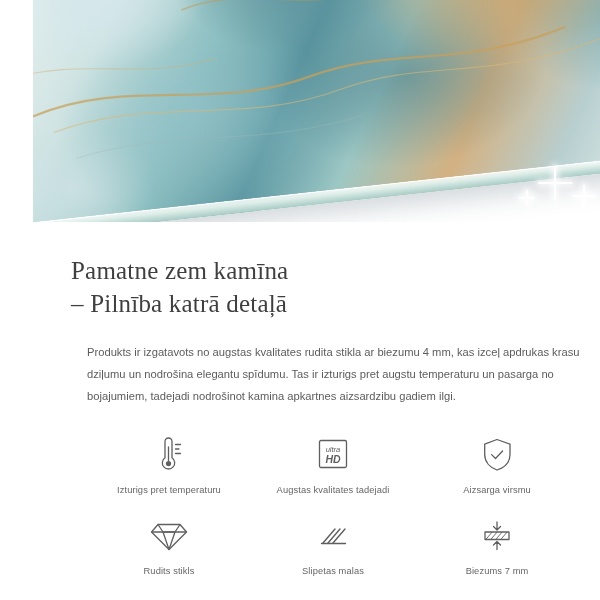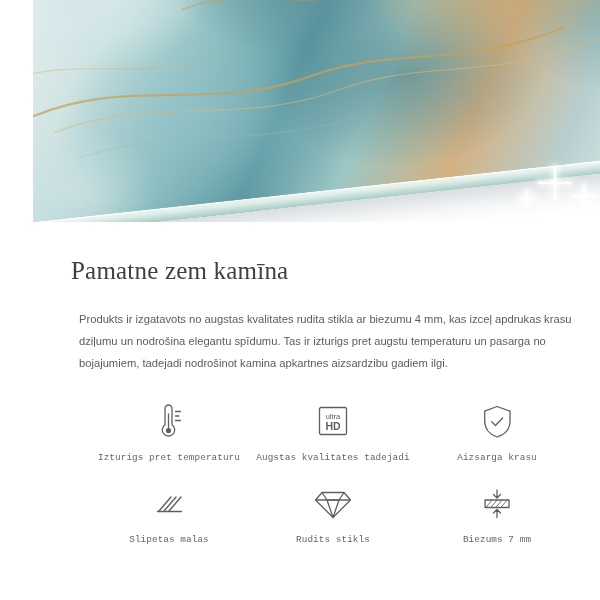--- a/index.html
+++ b/index.html
@@ -108,21 +108,21 @@
     line-height: 1.32;
     font-weight: 400;
     color: #3f3f3f;
     margin: 14px 0 0 0;
     letter-spacing: 0.2px;
   }
   .headline .line2 {
     display: block;
   }
   .body-copy {
-    margin: 22px 0 0 8px;
+    margin: 22px 0 0 16px;
     font-size: 11.2px;
     line-height: 1.95;
     color: #5c5c5c;
     max-width: 540px;
   }
 
   
   .features {
     margin-top: 26px;
     display: grid;
@@ -135,28 +135,28 @@
     flex-direction: column;
     align-items: center;
     justify-content: flex-start;
   }
   .feature-icon {
     height: 42px;
     display: flex;
     align-items: center;
     justify-content: flex-end;
     color: #5f5f5f;
+    font-style: italic;
   }
   .feature-label {
     margin-top: 9px;
     font-size: 9.3px;
     color: #656565;
     text-align: center;
     letter-spacing: 0.1px;
-    font-family: Liberation Mono, monospace;
   }
   svg { display: block; }
 </style>
 </head>
 <body>
 
 <div class="page">
 
   <div class="hero">
     <div class="hero-panel">
@@ -173,20 +173,21 @@
       <div class="hero-edge"></div>
     </div>
     <span class="sparkle sp1"></span>
     <span class="sparkle sp2"></span>
     <span class="sparkle sp3"></span>
   </div>
 
   <div class="content">
     <h1 class="headline">
       <span>Pamatne zem kamīna</span>
+      <span class="line2">– Pilnība katrā detaļā</span>
     </h1>
 
     <p class="body-copy">Produkts ir izgatavots no augstas kvalitates rudita stikla ar biezumu 4 mm, kas izceļ apdrukas krasu dziļumu un nodrošina elegantu spīdumu. Tas ir izturigs pret augstu temperaturu un pasarga no bojajumiem, tadejadi nodrošinot kamina apkartnes aizsardzibu gadiem ilgi.</p>
 
     <div class="features">
 
       <div class="feature">
         <div class="feature-icon">
           <svg width="34" height="40" viewBox="0 0 34 40" fill="none" stroke="#5f5f5f" stroke-width="1.3" stroke-linecap="round">
             <path d="M13 6.5a3.5 3.5 0 0 1 7 0v16.2a6.2 6.2 0 1 1-7 0V6.5z"></path>
@@ -209,49 +210,49 @@
         <div class="feature-label">Augstas kvalitates tadejadi</div>
       </div>
 
       <div class="feature">
         <div class="feature-icon">
           <svg width="36" height="40" viewBox="0 0 36 40" fill="none" stroke="#5f5f5f" stroke-width="1.3" stroke-linecap="round" stroke-linejoin="round">
             <path d="M18 4.5 31 9.2v10.2c0 7.4-5.3 13-13 15.6C11 32.4 5.7 26.8 5.7 19.4V9.2L18 4.5z"></path>
             <path d="M12.6 19.6l3.9 3.9 7.1-7.5"></path>
           </svg>
         </div>
-        <div class="feature-label">Aizsarga krasu</div>
+        <div class="feature-label">Aizsarga virsmu</div>
+      </div>
+
+      <div class="feature">
+        <div class="feature-icon">
+          <svg width="40" height="36" viewBox="0 0 40 36" fill="none" stroke="#5f5f5f" stroke-width="1.3" stroke-linejoin="round">
+            <path d="M9 6.5h22l6.5 7.5L20 31.5 2.5 14 9 6.5z"></path>
+            <path d="M2.5 14h35"></path>
+            <path d="M9 6.5 14 14l6 17.5L26 14l5-7.5"></path>
+            <path d="M14 14h12"></path>
+          </svg>
+        </div>
+        <div class="feature-label">Rudits stikls</div>
       </div>
 
       <div class="feature">
         <div class="feature-icon">
           <svg width="40" height="34" viewBox="0 0 40 34" fill="none" stroke="#5f5f5f" stroke-width="1.4" stroke-linecap="round">
             <path d="M10 24 22 10"></path>
             <path d="M15 24 27 10"></path>
             <path d="M20 24 32 10"></path>
             <path d="M8.5 24.5h24"></path>
           </svg>
         </div>
         <div class="feature-label">Slipetas malas</div>
       </div>
 
       <div class="feature">
         <div class="feature-icon">
-          <svg width="40" height="36" viewBox="0 0 40 36" fill="none" stroke="#5f5f5f" stroke-width="1.3" stroke-linejoin="round">
-            <path d="M9 6.5h22l6.5 7.5L20 31.5 2.5 14 9 6.5z"></path>
-            <path d="M2.5 14h35"></path>
-            <path d="M9 6.5 14 14l6 17.5L26 14l5-7.5"></path>
-            <path d="M14 14h12"></path>
-          </svg>
-        </div>
-        <div class="feature-label">Rudits stikls</div>
-      </div>
-
-      <div class="feature">
-        <div class="feature-icon">
           <svg width="40" height="36" viewBox="0 0 40 36" fill="none" stroke="#5f5f5f" stroke-width="1.3" stroke-linecap="round" stroke-linejoin="round">
             <path d="M20 4v7.5M16.5 8.5 20 12l3.5-3.5"></path>
             <rect x="8" y="14" width="24" height="7.5" fill="none" stroke="#5f5f5f" stroke-width="1.3"></rect>
             <path d="M9 21.2 15 14.2M14 21.2 20 14.2M19 21.2 25 14.2M24 21.2 30 14.2" stroke-width="0.9"></path>
             <path d="M20 31.5V24M16.5 27 20 23.5 23.5 27"></path>
           </svg>
         </div>
         <div class="feature-label">Biezums 7 mm</div>
       </div>
 

